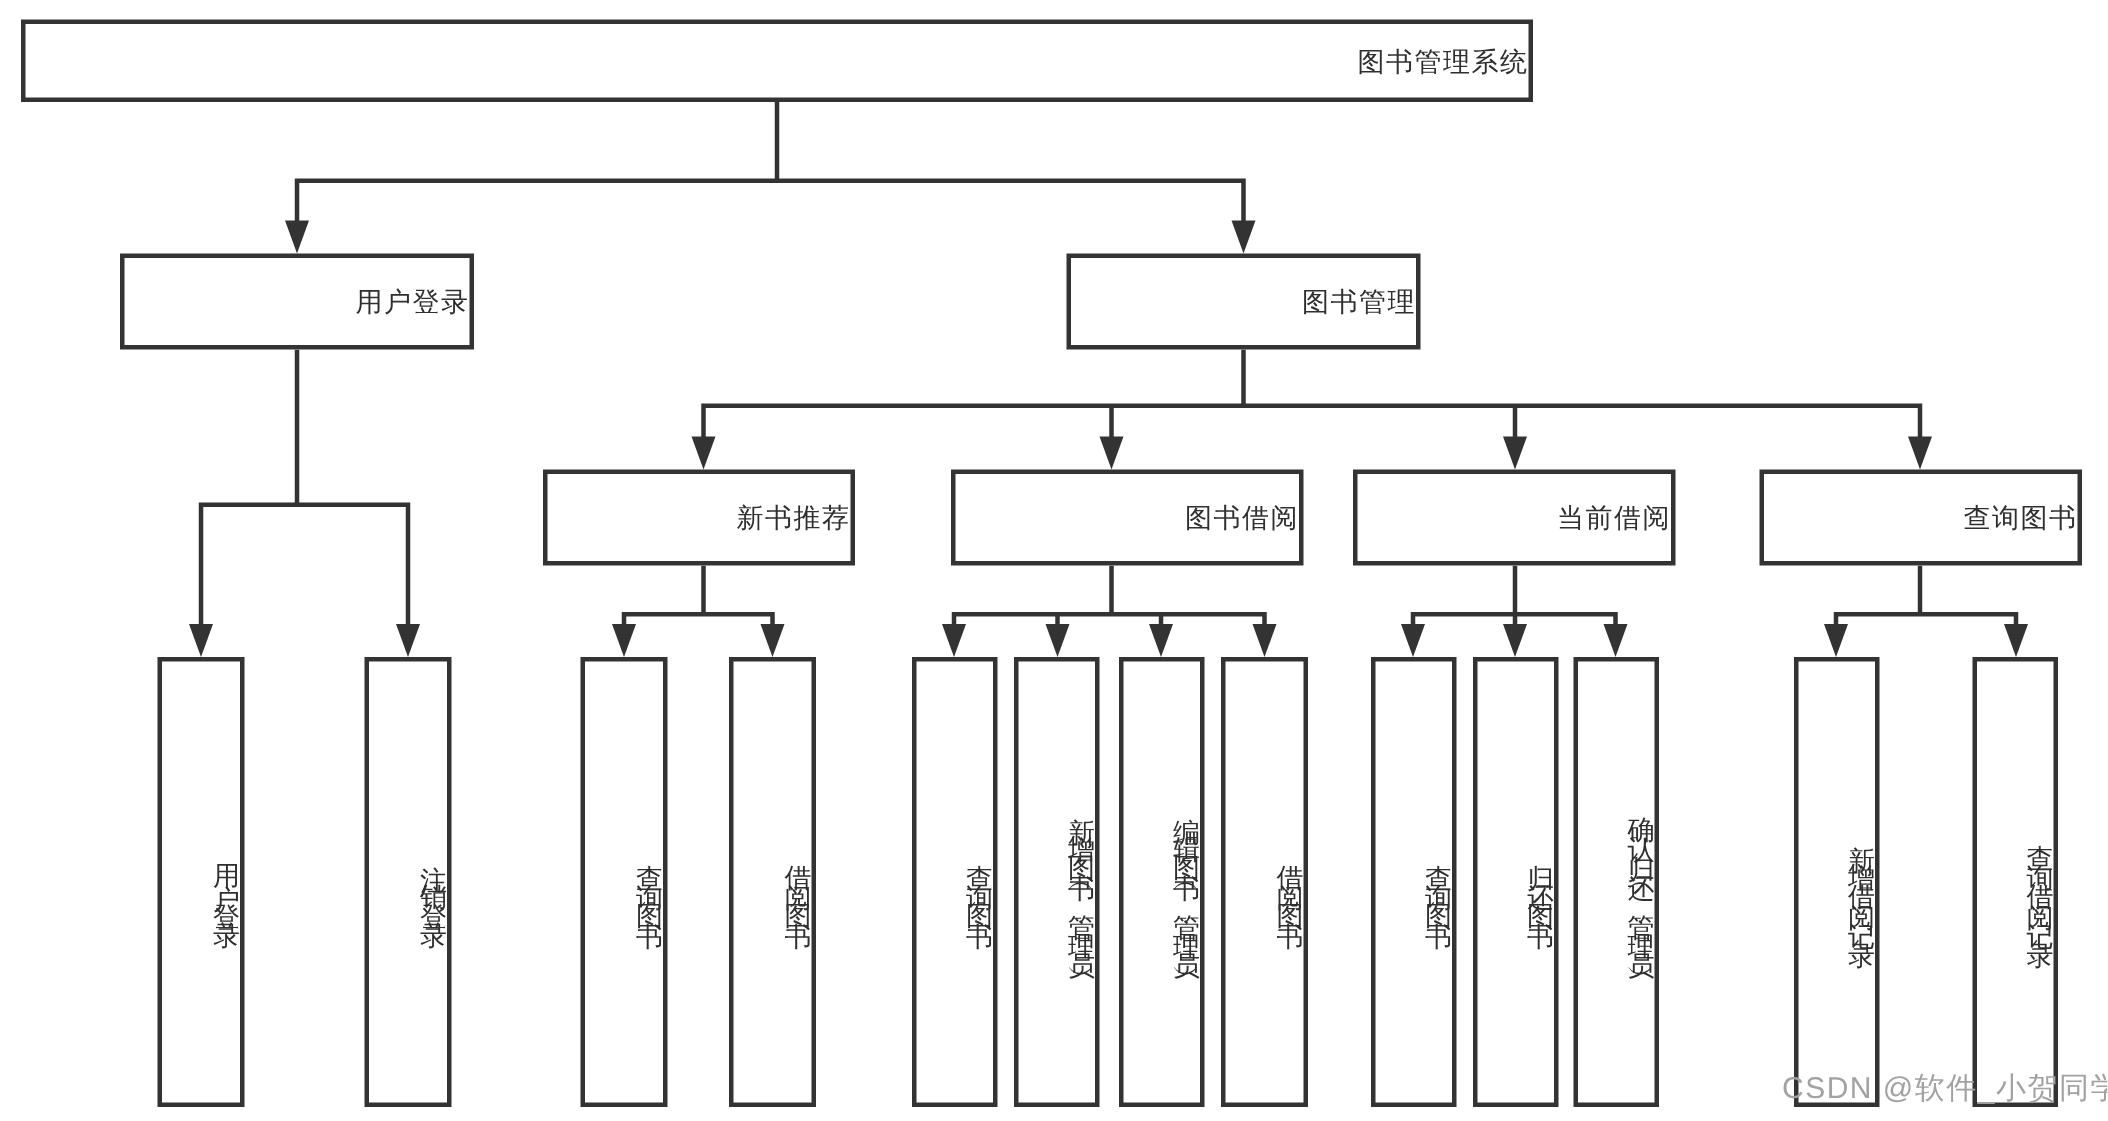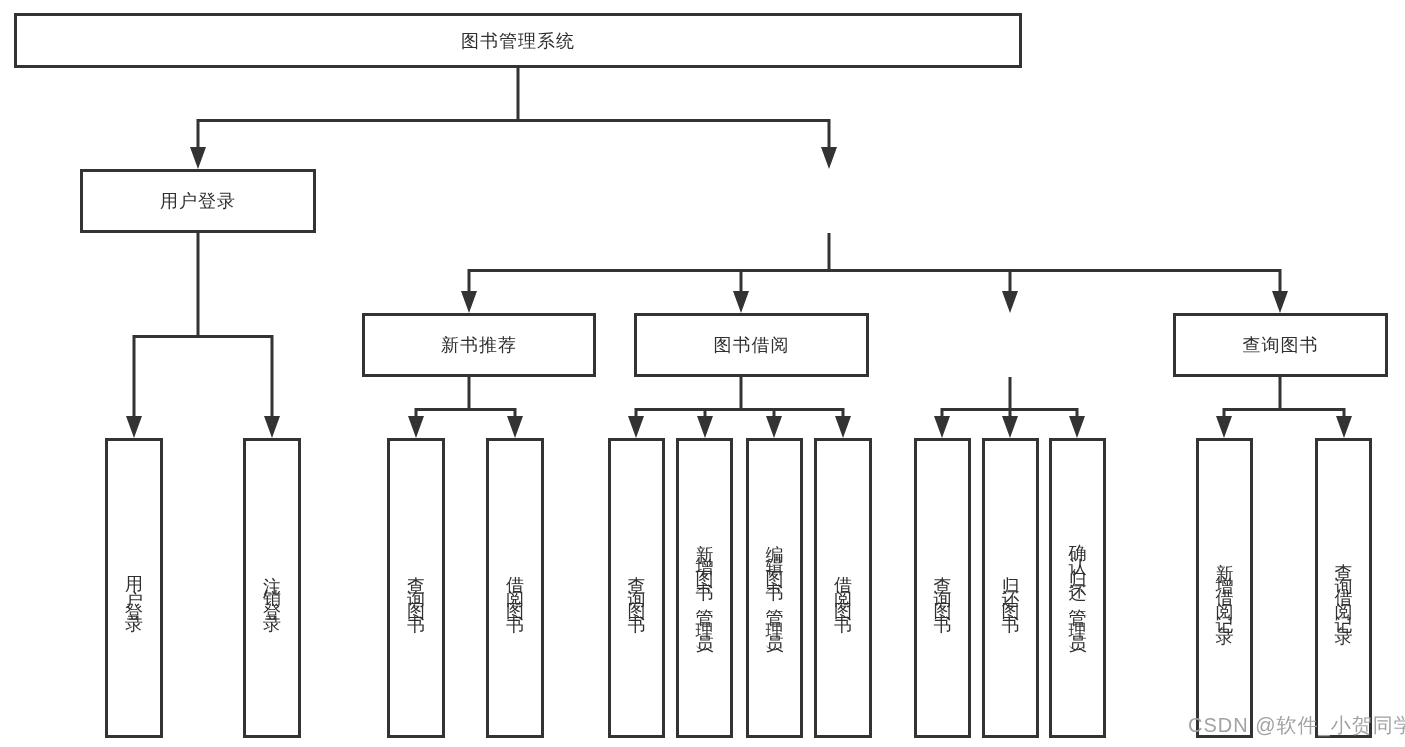--- a/index.html
+++ b/index.html
@@ -17,21 +17,21 @@
     left: 0; top: 0;
     width: 1405px; height: 747px;
   }
   .node {
     position: absolute;
     box-sizing: border-box;
     background: #ffffff;
     border: 3px solid #333333;
     display: flex;
     align-items: center;
-    justify-content: center;
+    justify-content: flex-end;
     font-size: 18px;
     letter-spacing: 1px;
     color: #2f2f2f;
     text-align: center;
   }
   .leaf .vtext {
     writing-mode: vertical-rl;
     text-orientation: mixed;
     letter-spacing: 13px;
     line-height: 1;
@@ -106,26 +106,32 @@
     </g>
   </svg>
 
   <div class="node" style="left:14px; top:13px; width:1008px; height:55px;">
     <span>图书管理系统</span>
   </div>
 
   <div class="node" style="left:80px; top:169px; width:236px; height:64px;">
     <span>用户登录</span>
   </div>
+  <div class="node" style="left:711px; top:169px; width:236px; height:64px;">
+    <span>图书管理</span>
+  </div>
 
-  <div class="node" style="left:362px; top:313px; width:234px; height:64px;">
+  <div class="node" style="left:362px; top:313px; width:208px; height:64px;">
     <span>新书推荐</span>
   </div>
   <div class="node" style="left:634px; top:313px; width:235px; height:64px;">
     <span>图书借阅</span>
+  </div>
+  <div class="node" style="left:902px; top:313px; width:215px; height:64px;">
+    <span>当前借阅</span>
   </div>
   <div class="node" style="left:1173px; top:313px; width:215px; height:64px;">
     <span>查询图书</span>
   </div>
 
   <div class="node leaf" style="left:105px; top:438px; width:58px; height:300px;">
     <span class="vtext">用户登录</span>
   </div>
   <div class="node leaf" style="left:243px; top:438px; width:58px; height:300px;">
     <span class="vtext">注销登录</span>

